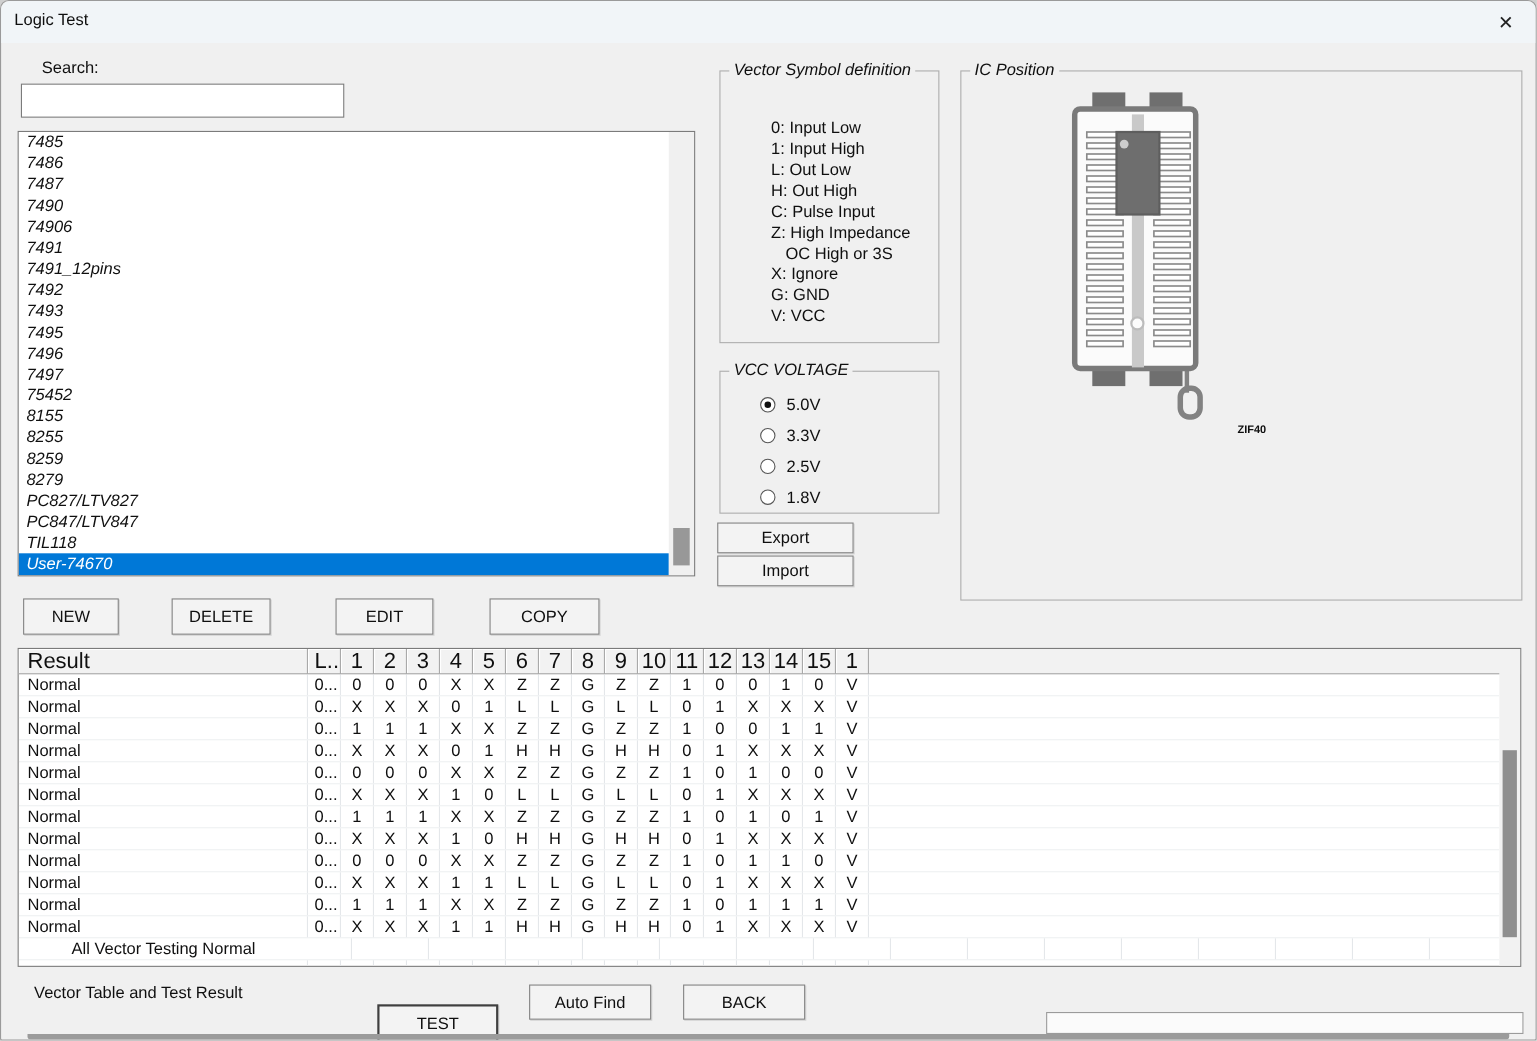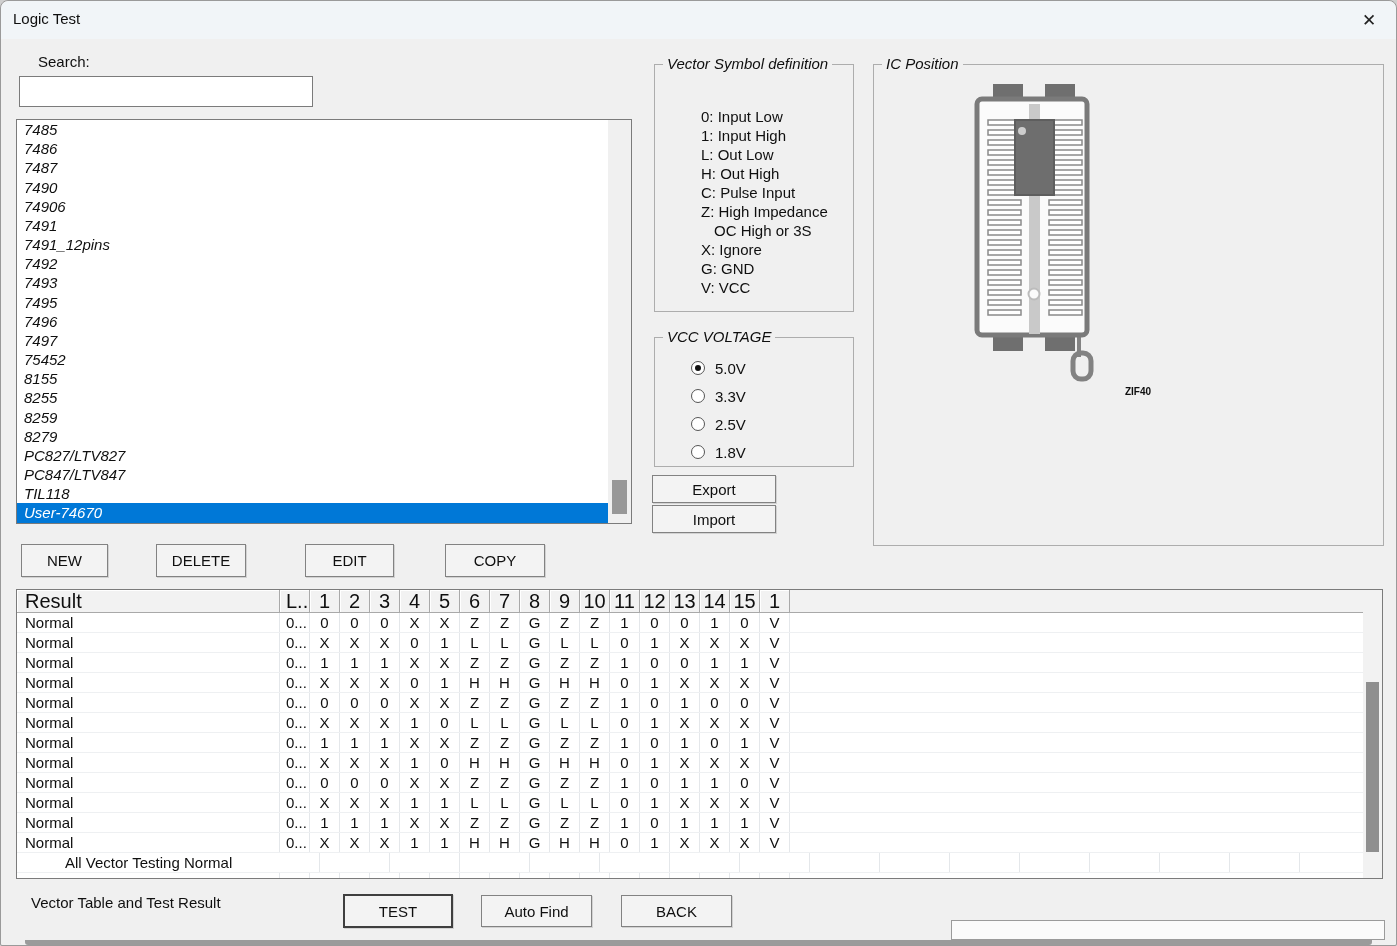--- a/index.html
+++ b/index.html
@@ -533,19 +533,19 @@
             <div class="cell c-fill"></div>
           </div>
         </div>
     </div>
     <div class="vt-scrollbar">
       <div class="vt-thumb"></div>
     </div>
   </div>
 
   <div class="label" style="left:30px;top:893px;">Vector Table and Test Result</div>
-  <div class="btn default" style="left:342px;top:893px;width:110px;height:34px;">TEST</div>
+  <div class="btn default" style="left:342px;top:912px;width:110px;height:34px;">TEST</div>
   <div class="btn" style="left:480px;top:894px;width:111px;height:32px;">Auto Find</div>
   <div class="btn" style="left:620px;top:894px;width:111px;height:32px;">BACK</div>
   <div class="progressbar"></div>
   <div class="bottom-edge"></div>
 
 </div>
 
 </body></html>

